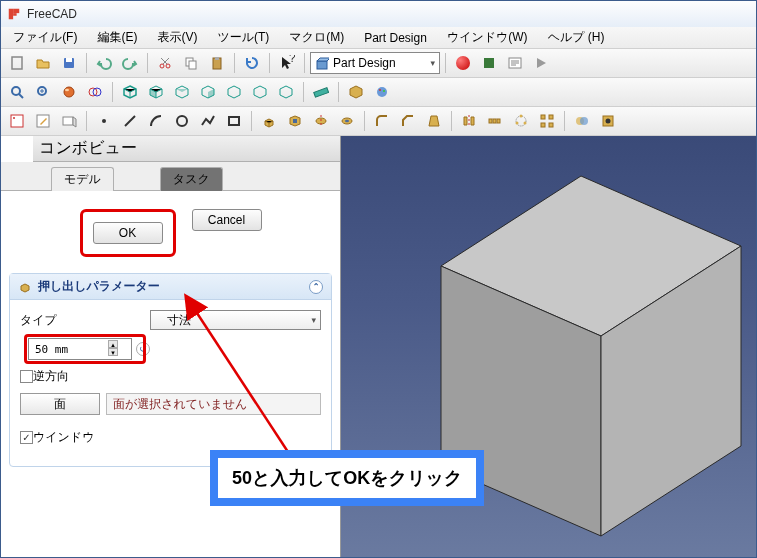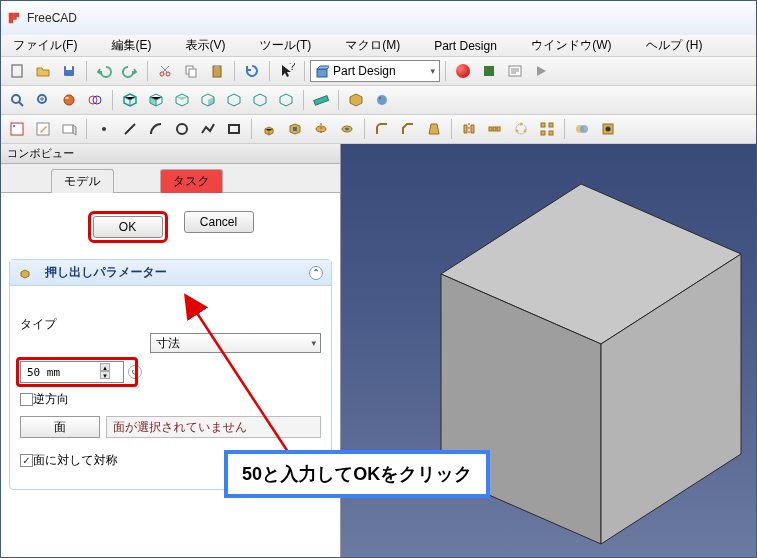--- a/index.html
+++ b/index.html
@@ -1,58 +1,58 @@
 <!DOCTYPE html>
 <html><head>
 <meta charset="utf-8">
 <style>
 * { box-sizing: border-box; margin: 0; padding: 0; font-family: "MS UI Gothic", "Meiryo", sans-serif; font-size: 12px; }
 body { background: #888; }
 .window { width: 757px; height: 558px; background: #fff; border: 1px solid #3b5b8c; display: flex; flex-direction: column; }
-.titlebar { height: 34px; background: linear-gradient(#fdfdfe, #e6eef8); display: flex; align-items: center; padding: 0 6px; color: #2a2a2a; }
+.titlebar { height: 26px; background: linear-gradient(#fdfdfe, #e6eef8); display: flex; align-items: center; padding: 0 6px; color: #2a2a2a; }
 .titlebar .logo { width: 14px; height: 14px; margin-right: 6px; }
-.menubar { height: 22px; background: linear-gradient(#f7f7f7, #ececec); display: flex; align-items: center; padding: 0 4px; gap: 18px; border-bottom: 1px solid #d0d0d0; }
+.menubar { height: 22px; background: linear-gradient(#f7f7f7, #ececec); display: flex; align-items: center; padding: 0 4px; gap: 4px; border-bottom: 1px solid #d0d0d0; }
 .menubar .menu-item { padding: 2px 8px; cursor: default; }
 .toolbar { background: linear-gradient(#fafafa, #e8e8e8); padding: 2px 4px; display: flex; align-items: center; gap: 2px; flex-wrap: wrap; border-bottom: 1px solid #cfcfcf; min-height: 28px; }
 .tb-btn { width: 24px; height: 24px; display: inline-flex; align-items: center; justify-content: center; border: 1px solid transparent; border-radius: 2px; }
 .tb-sep { width: 1px; height: 20px; background: #c0c0c0; margin: 0 3px; }
 .wb-combo { display: inline-flex; align-items: center; gap: 4px; background: #fff; border: 1px solid #888; height: 22px; padding: 0 16px 0 4px; position: relative; min-width: 130px; }
 .wb-combo::after { content: "▾"; position: absolute; right: 4px; font-size: 9px; color: #555; }
 .rec-dot { width: 14px; height: 14px; border-radius: 50%; background: radial-gradient(circle at 30% 30%, #ff7a7a, #c40000); }
 .content { flex: 1; display: flex; overflow: hidden; }
 .combo-panel { width: 340px; background: #fff; border-right: 1px solid #999; display: flex; flex-direction: column; }
-.combo-title { background: linear-gradient(#f0f0f0, #dcdcdc); padding: 2px 6px; border-bottom: 1px solid #b0b0b0; font-size: 11px; }
+.combo-title { background: linear-gradient(#f0f0f0, #dcdcdc); padding: 2px 6px; border-bottom: 1px solid #b0b0b0; font-size: 16px; margin-left: 32px; }
 .tabs { display: flex; background: #eee; padding-top: 4px; padding-left: 6px; gap: 2px; border-bottom: 1px solid #b0b0b0; }
 .tab { padding: 3px 12px; border: 1px solid #b0b0b0; border-bottom: none; background: #eee; border-radius: 3px 3px 0 0; position: relative; top: 1px; margin-left: 44px; }
-.tab.active { background: #ef4444; }
+.tab.active { background: #737373; }
 .task-body { flex: 1; padding: 10px 8px; position: relative; }
 .btn-row { display: flex; justify-content: center; gap: 16px; margin: 8px 0 16px; }
 .btn { min-width: 70px; height: 22px; background: linear-gradient(#fdfdfd, #e3e3e3); border: 1px solid #8a8a8a; border-radius: 3px; display: inline-flex; align-items: center; justify-content: center; padding: 0 12px; }
-.btn-ok-wrap { border: 3px solid #e00000; border-radius: 6px; padding: 2px; }
+.btn-ok-wrap { border: 3px solid #e00000; border-radius: 6px; padding: 10px; }
 .group-box { border: 1px solid #c0d4ea; border-radius: 4px; background: #fff; margin-top: 4px; }
 .group-header { background: linear-gradient(#eaf2fb, #d7e6f6); color: #1a3a7a; padding: 4px 8px; display: flex; align-items: center; justify-content: space-between; border-bottom: 1px solid #c0d4ea; font-weight: bold; }
 .group-header .toggle { width: 14px; height: 14px; border-radius: 50%; border: 1px solid #7a9cc6; display: inline-flex; align-items: center; justify-content: center; font-size: 8px; color: #2a5a9a; background: #fff; }
 .group-body { padding: 10px 10px 12px; }
 .form-row { display: flex; align-items: center; margin-bottom: 8px; gap: 0; }
 .form-row label { width: 130px; }
-.combo-input { flex: 1; height: 20px; background: linear-gradient(#fff, #eee); border: 1px solid #888; padding: 0 16px 0 5px; position: relative; display: flex; align-items: center; margin-top: 37px; }
+.combo-input { flex: 1; height: 20px; background: linear-gradient(#fff, #eee); border: 1px solid #888; padding: 0 16px 0 16px; position: relative; display: flex; align-items: center; }
 .combo-input::after { content: "▾"; position: absolute; right: 4px; font-size: 9px; color: #555; }
-.len-wrap { position: relative; }
+.len-wrap { position: relative; margin-left: 8px; }
 .len-input { width: 104px; height: 22px; border: 1px solid #888; padding: 0 20px 0 6px; font-family: monospace; font-size: 11px; }
 .len-highlight { position: absolute; left: -4px; top: -4px; width: 122px; height: 30px; border: 3px solid #e00000; border-radius: 4px; pointer-events: none; }
 .spin { position: absolute; right: 14px; top: 2px; width: 10px; display: flex; flex-direction: column; }
 .spin span { height: 8px; font-size: 7px; line-height: 7px; text-align: center; background: #e8e8e8; border: 1px solid #aaa; }
 .reset-btn { width: 14px; height: 14px; border: 1px solid #aaa; border-radius: 50%; font-size: 9px; display: inline-flex; align-items: center; justify-content: center; margin-left: 4px; color: #2a5a9a; background: #fff; }
 .chk { width: 13px; height: 13px; border: 1px solid #888; background: #fff; display: inline-flex; align-items: center; justify-content: center; font-size: 10px; color: #333; }
 .face-row { display: flex; gap: 6px; margin-top: 4px; }
 .face-btn { width: 80px; height: 22px; background: linear-gradient(#fff, #e8e8e8); border: 1px solid #999; display: inline-flex; align-items: center; justify-content: center; }
 .face-field { flex: 1; height: 22px; background: #f4f4f4; border: 1px solid #bbb; color: #7f1d1d; padding: 0 6px; display: flex; align-items: center; }
 .viewport { flex: 1; background: linear-gradient(#3a4a78 0%, #4a5a88 40%, #6a7aa0 100%); position: relative; overflow: hidden; }
 .box3d { position: absolute; left: 60px; top: 30px; }
-.annotation { position: absolute; left: 224px; top: 450px; background: #fff; border: 4px solid #3b82f6; padding: 8px 14px; font-size: 18px; font-weight: bold; }
+.annotation { position: absolute; left: 210px; top: 450px; background: #fff; border: 8px solid #3b82f6; padding: 8px 14px; font-size: 18px; font-weight: bold; }
 .arrow-svg { position: absolute; left: 180px; top: 200px; pointer-events: none; }
 svg.icon { width: 16px; height: 16px; }
 </style>
 </head>
 <body>
 
 <div class="window">
   <div class="titlebar">
     <svg class="logo" viewBox="0 0 16 16">
         <rect x="2" y="2" width="5" height="12" fill="#d43"></rect>
@@ -400,21 +400,21 @@
       <div class="task-body">
         <div class="btn-row">
           <span class="btn-ok-wrap">
             <div class="btn">OK</div>
           </span>
           <div class="btn">Cancel</div>
         </div>
 
         <div class="group-box">
           <div class="group-header">
-            <span style="display:flex;align-items:center;gap:13px">
+            <span style="display:flex;align-items:center;gap:6px">
               <svg width="14" height="14">
                   <path d="M3 6l4-2 4 2v4l-4 2-4-2z" fill="#d8b050" stroke="#9a7020"></path>
                 </svg>
               <span>押し出しパラメーター</span>
             </span>
             <span class="toggle">⌃</span>
           </div>
           <div class="group-body">
             <div class="form-row">
               <label>タイプ</label>
@@ -436,21 +436,21 @@
             <div class="form-row">
               <span class="chk"></span>
               <span>逆方向</span>
             </div>
             <div class="face-row">
               <div class="face-btn">面</div>
               <div class="face-field">面が選択されていません</div>
             </div>
             <div class="form-row" style="margin-top:14px">
               <span class="chk">✓</span>
-              <span>面に対して対称</span>
+              <span>ウインドウ</span>
             </div>
           </div>
         </div>
       </div>
     </div>
 
     <div class="viewport">
       <svg class="box3d" width="360" height="420" viewBox="0 0 360 420">
         <polygon points="180,10 340,80 200,170 40,100" fill="#c8c8c8" stroke="#2a2a2a" stroke-width="1"></polygon>
         <polygon points="40,100 200,170 200,370 40,300" fill="#9e9e9e" stroke="#2a2a2a" stroke-width="1"></polygon>

